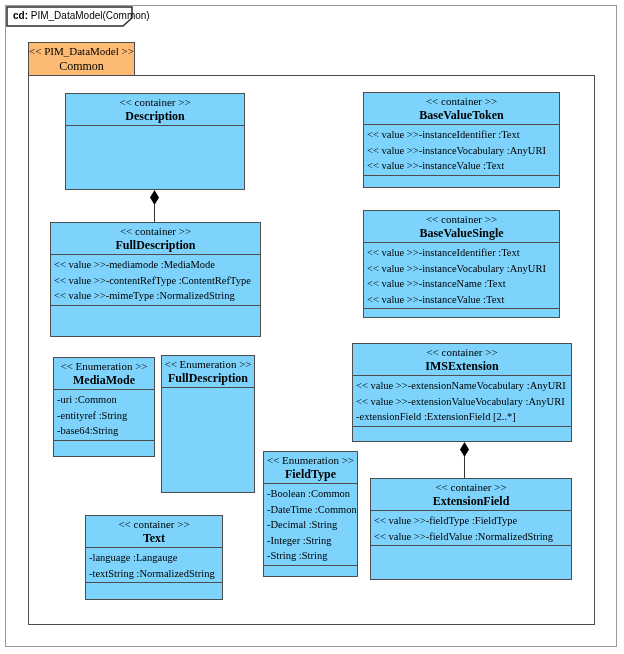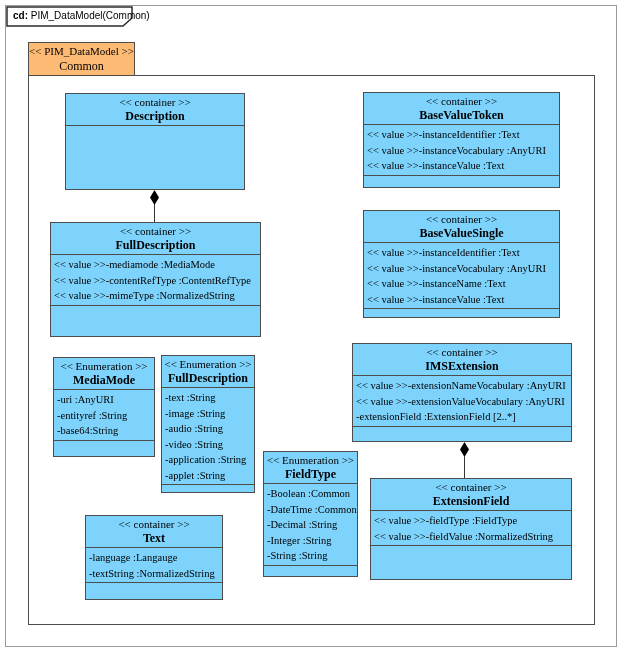--- a/index.html
+++ b/index.html
@@ -103,40 +103,32 @@
       </div>
     <div class="uml-ops"></div>
   </div>
 
   <div class="uml-class" style="left:53px;top:357px;width:102px;height:100px">
     <div class="uml-head">
       <div class="stereo">&lt;&lt; Enumeration &gt;&gt;</div>
       <div class="cname">MediaMode</div>
     </div>
     <div class="uml-attrs">
-        <div class="attr-line">-uri :AnyURI</div>
+        <div class="attr-line">-uri :Common</div>
         <div class="attr-line">-entityref :String</div>
         <div class="attr-line">-base64:String</div>
       </div>
     <div class="uml-ops"></div>
   </div>
 
   <div class="uml-class" style="left:161px;top:355px;width:94px;height:138px">
     <div class="uml-head">
       <div class="stereo">&lt;&lt; Enumeration &gt;&gt;</div>
       <div class="cname">FullDescription</div>
     </div>
-    <div class="uml-attrs">
-        <div class="attr-line">-text :String</div>
-        <div class="attr-line">-image :String</div>
-        <div class="attr-line">-audio :String</div>
-        <div class="attr-line">-video :String</div>
-        <div class="attr-line">-application :String</div>
-        <div class="attr-line">-applet :String</div>
-      </div>
     <div class="uml-ops"></div>
   </div>
 
   <div class="uml-class" style="left:352px;top:343px;width:220px;height:99px">
     <div class="uml-head">
       <div class="stereo">&lt;&lt; container &gt;&gt;</div>
       <div class="cname">IMSExtension</div>
     </div>
     <div class="uml-attrs">
         <div class="attr-line">&lt;&lt; value &gt;&gt;-extensionNameVocabulary :AnyURI</div>

